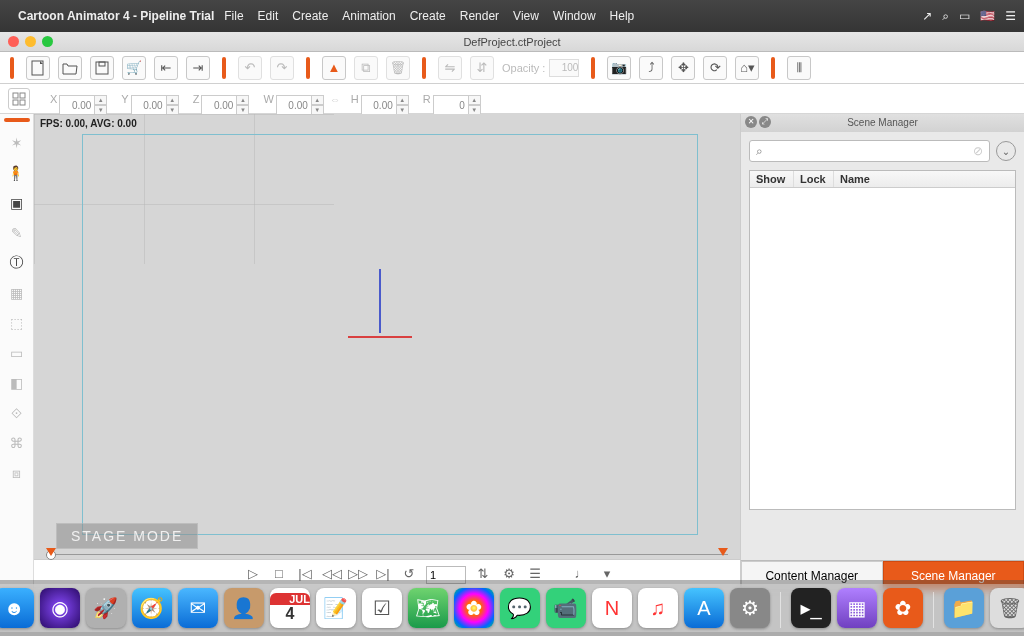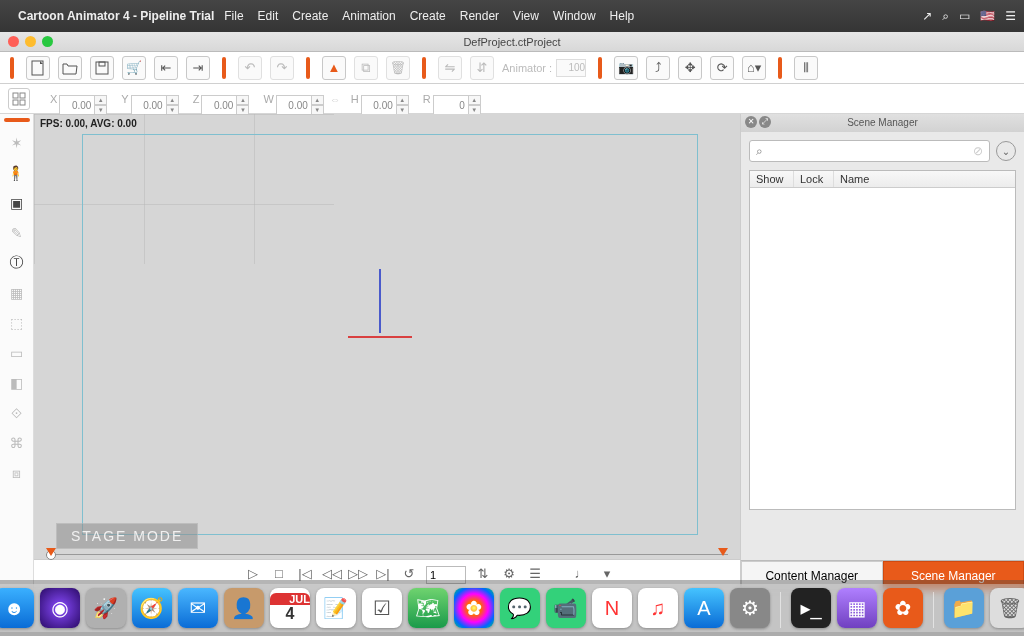--- a/index.html
+++ b/index.html
@@ -67,21 +67,21 @@
 .panel { width: 284px; background:#e9e9e9; border-left:1px solid #ccc; display:flex; flex-direction:column; }
 .panel-hdr { height:18px; background: linear-gradient(#e0e0e0,#d2d2d2); font-size:10px; color:#555; text-align:center; line-height:18px; position:relative; }
 .panel-hdr .wbtn { position:absolute; left:4px; top:2px; display:flex; gap:2px; }
 .panel-hdr .wbtn span { width:12px;height:12px;border-radius:50%;background:#888;font-size:8px;color:#fff;text-align:center;line-height:12px; }
 .panel-body { flex:1; padding:8px; }
 .searchrow { display:flex; gap:6px; align-items:center; margin-bottom:8px; }
 .searchbox { flex:1; height:22px; border:1px solid #bbb; border-radius:3px; background:#fff; display:flex; align-items:center; padding:0 6px; font-size:12px; color:#888; }
 .searchbox .mag { margin-right:4px; color:#888; }
 .circ-btn { width:20px;height:20px;border:1px solid #999;border-radius:50%;display:flex;align-items:center;justify-content:center;font-size:10px;color:#666; }
 .list { border:1px solid #bbb; background:#fff; height:340px; }
-.list-hdr { display:flex; background:linear-gradient(#f8f8f8,#ececec); border-bottom:1px solid #ccc; font-size:11px; color:#333; font-weight:normal; }
+.list-hdr { display:flex; background:linear-gradient(#f8f8f8,#ececec); border-bottom:1px solid #ccc; font-size:11px; color:#333; font-weight:bold; }
 .list-hdr div { padding:2px 6px; border-right:1px solid #ddd; }
 
 .panel-tabs { height:30px; display:flex; border-top:1px solid #bbb; }
 .panel-tabs .ptab { flex:1; display:flex; align-items:center; justify-content:center; font-size:12px; background:#f5f5f5; border:1px solid #ccc; }
 .panel-tabs .ptab.active { background:#e85a1a; color:#fff; border-color:#d04a10; }
 
 
 .dock { position:absolute; bottom:0; left:0; right:0; height:56px; background:rgba(70,70,70,.4); display:flex; align-items:flex-end; justify-content:center; padding-bottom:4px; }
 .dock-inner { background:rgba(240,240,240,.35); border-radius:8px; padding:4px 10px; display:flex; gap:6px; align-items:flex-end; backdrop-filter: blur(4px); }
 .dock-icon { width:40px; height:40px; border-radius:8px; display:flex; align-items:center; justify-content:center; font-size:20px; color:#fff; box-shadow: 0 1px 3px rgba(0,0,0,.3); }
@@ -149,21 +149,21 @@
   <span class="tbtn dis">↶</span>
   <span class="tbtn dis">↷</span>
   <span class="sep"></span>
   <span class="tbtn" style="color:#e85a1a">▲</span>
   <span class="tbtn dis">⧉</span>
   <span class="tbtn dis">🗑</span>
   <span class="sep"></span>
   <span class="tbtn dis">⇋</span>
   <span class="tbtn dis">⇵</span>
   <span class="opacity-box">
-    <span>Animator :</span>
+    <span>Opacity :</span>
     <input value="100" style="">
   </span>
   <span class="sep"></span>
   <span class="tbtn">📷</span>
   <span class="tbtn">⤴</span>
   <span class="tbtn">✥</span>
   <span class="tbtn">⟳</span>
   <span class="tbtn">⌂▾</span>
   <span class="sep"></span>
   <span class="tbtn">⦀</span>

